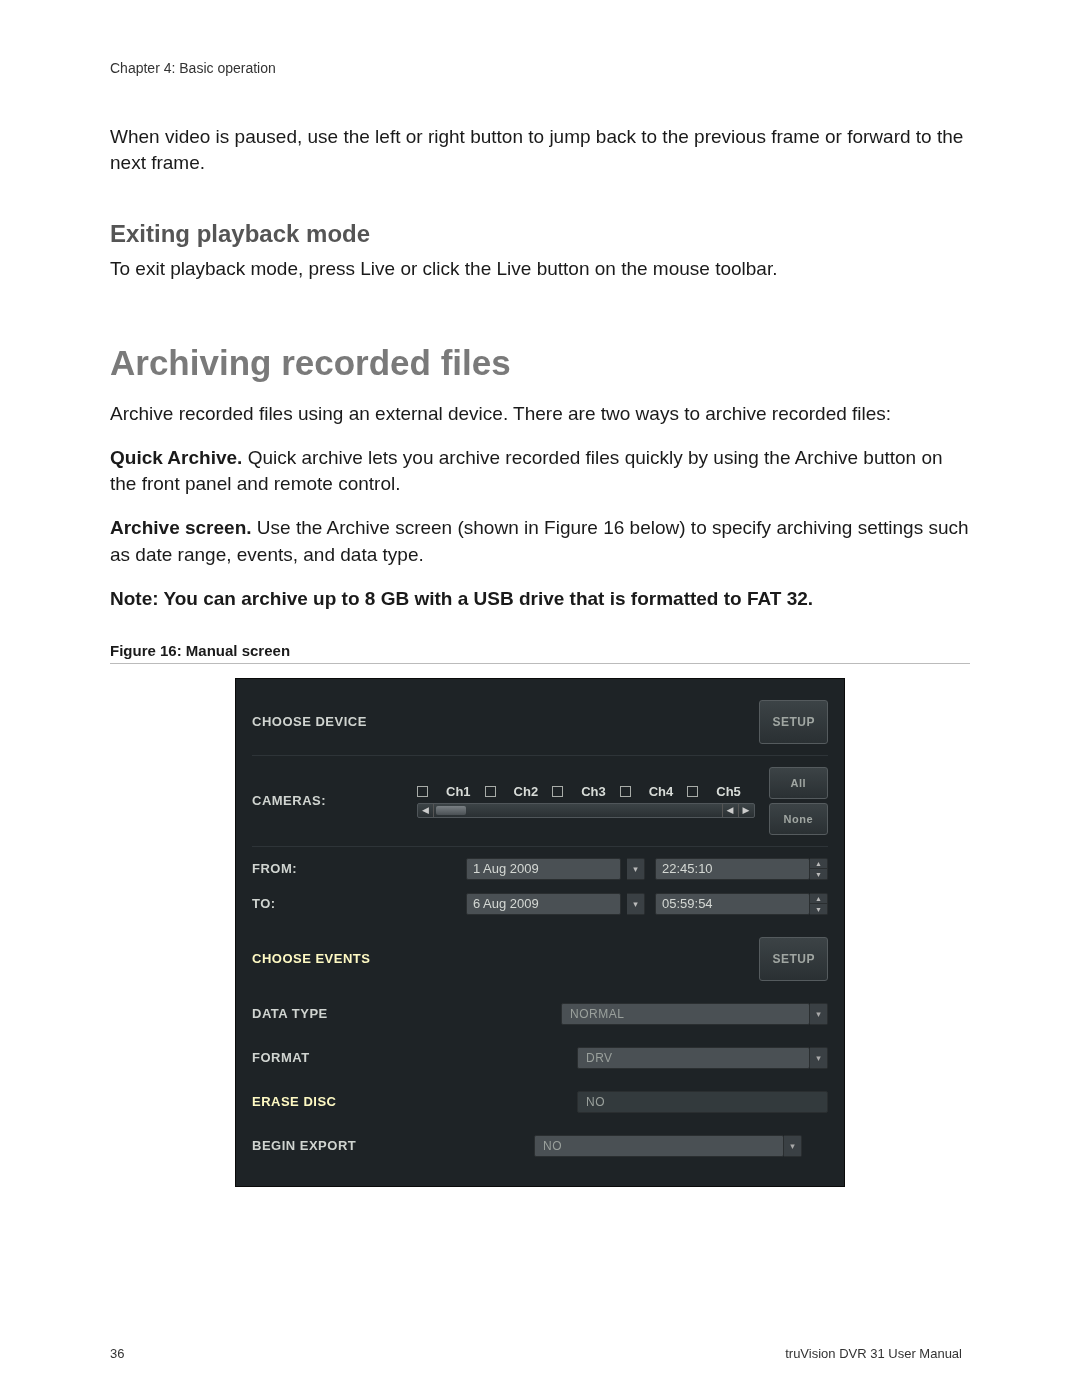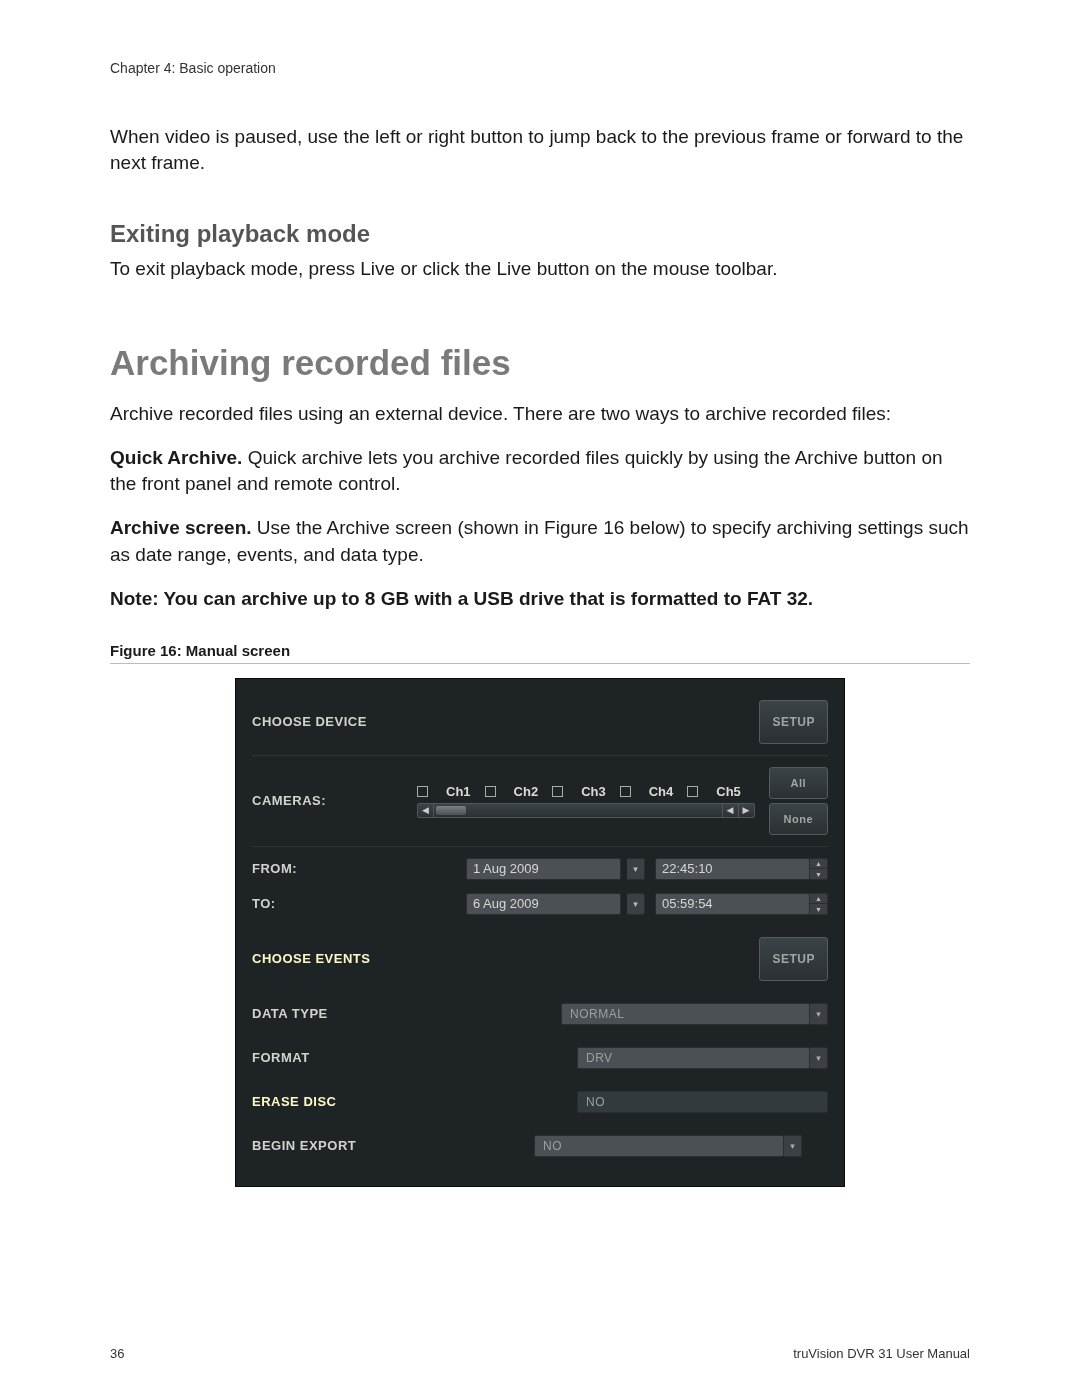--- a/index.html
+++ b/index.html
@@ -195,21 +195,21 @@
   }
   .select-field.dark{background:#333a3d;}
   .select-arrow{
     width:18px;height:22px;background:#3a4044;border:1px solid #2a2e30;border-left:none;
     display:flex;align-items:center;justify-content:center;font-size:9px;color:#aaa;border-radius:0 2px 2px 0;
   }
   .from-to .lbl{width:165px;}
   .from-to .fields{display:flex;align-items:center;margin-left:75px;}
   .footer{
     position:absolute;
-    bottom:36px;left:110px;right:110px;
+    bottom:36px;left:110px;right:118px;
     display:flex;justify-content:space-between;
     font-size:13px;color:#333;
   }
 </style>
 </head>
 <body>
 
 <div class="chapter-line">Chapter 4: Basic operation</div>
 
 <p class="para">When video is paused, use the left or right button to jump back to the previous frame or forward to the next frame.</p>

